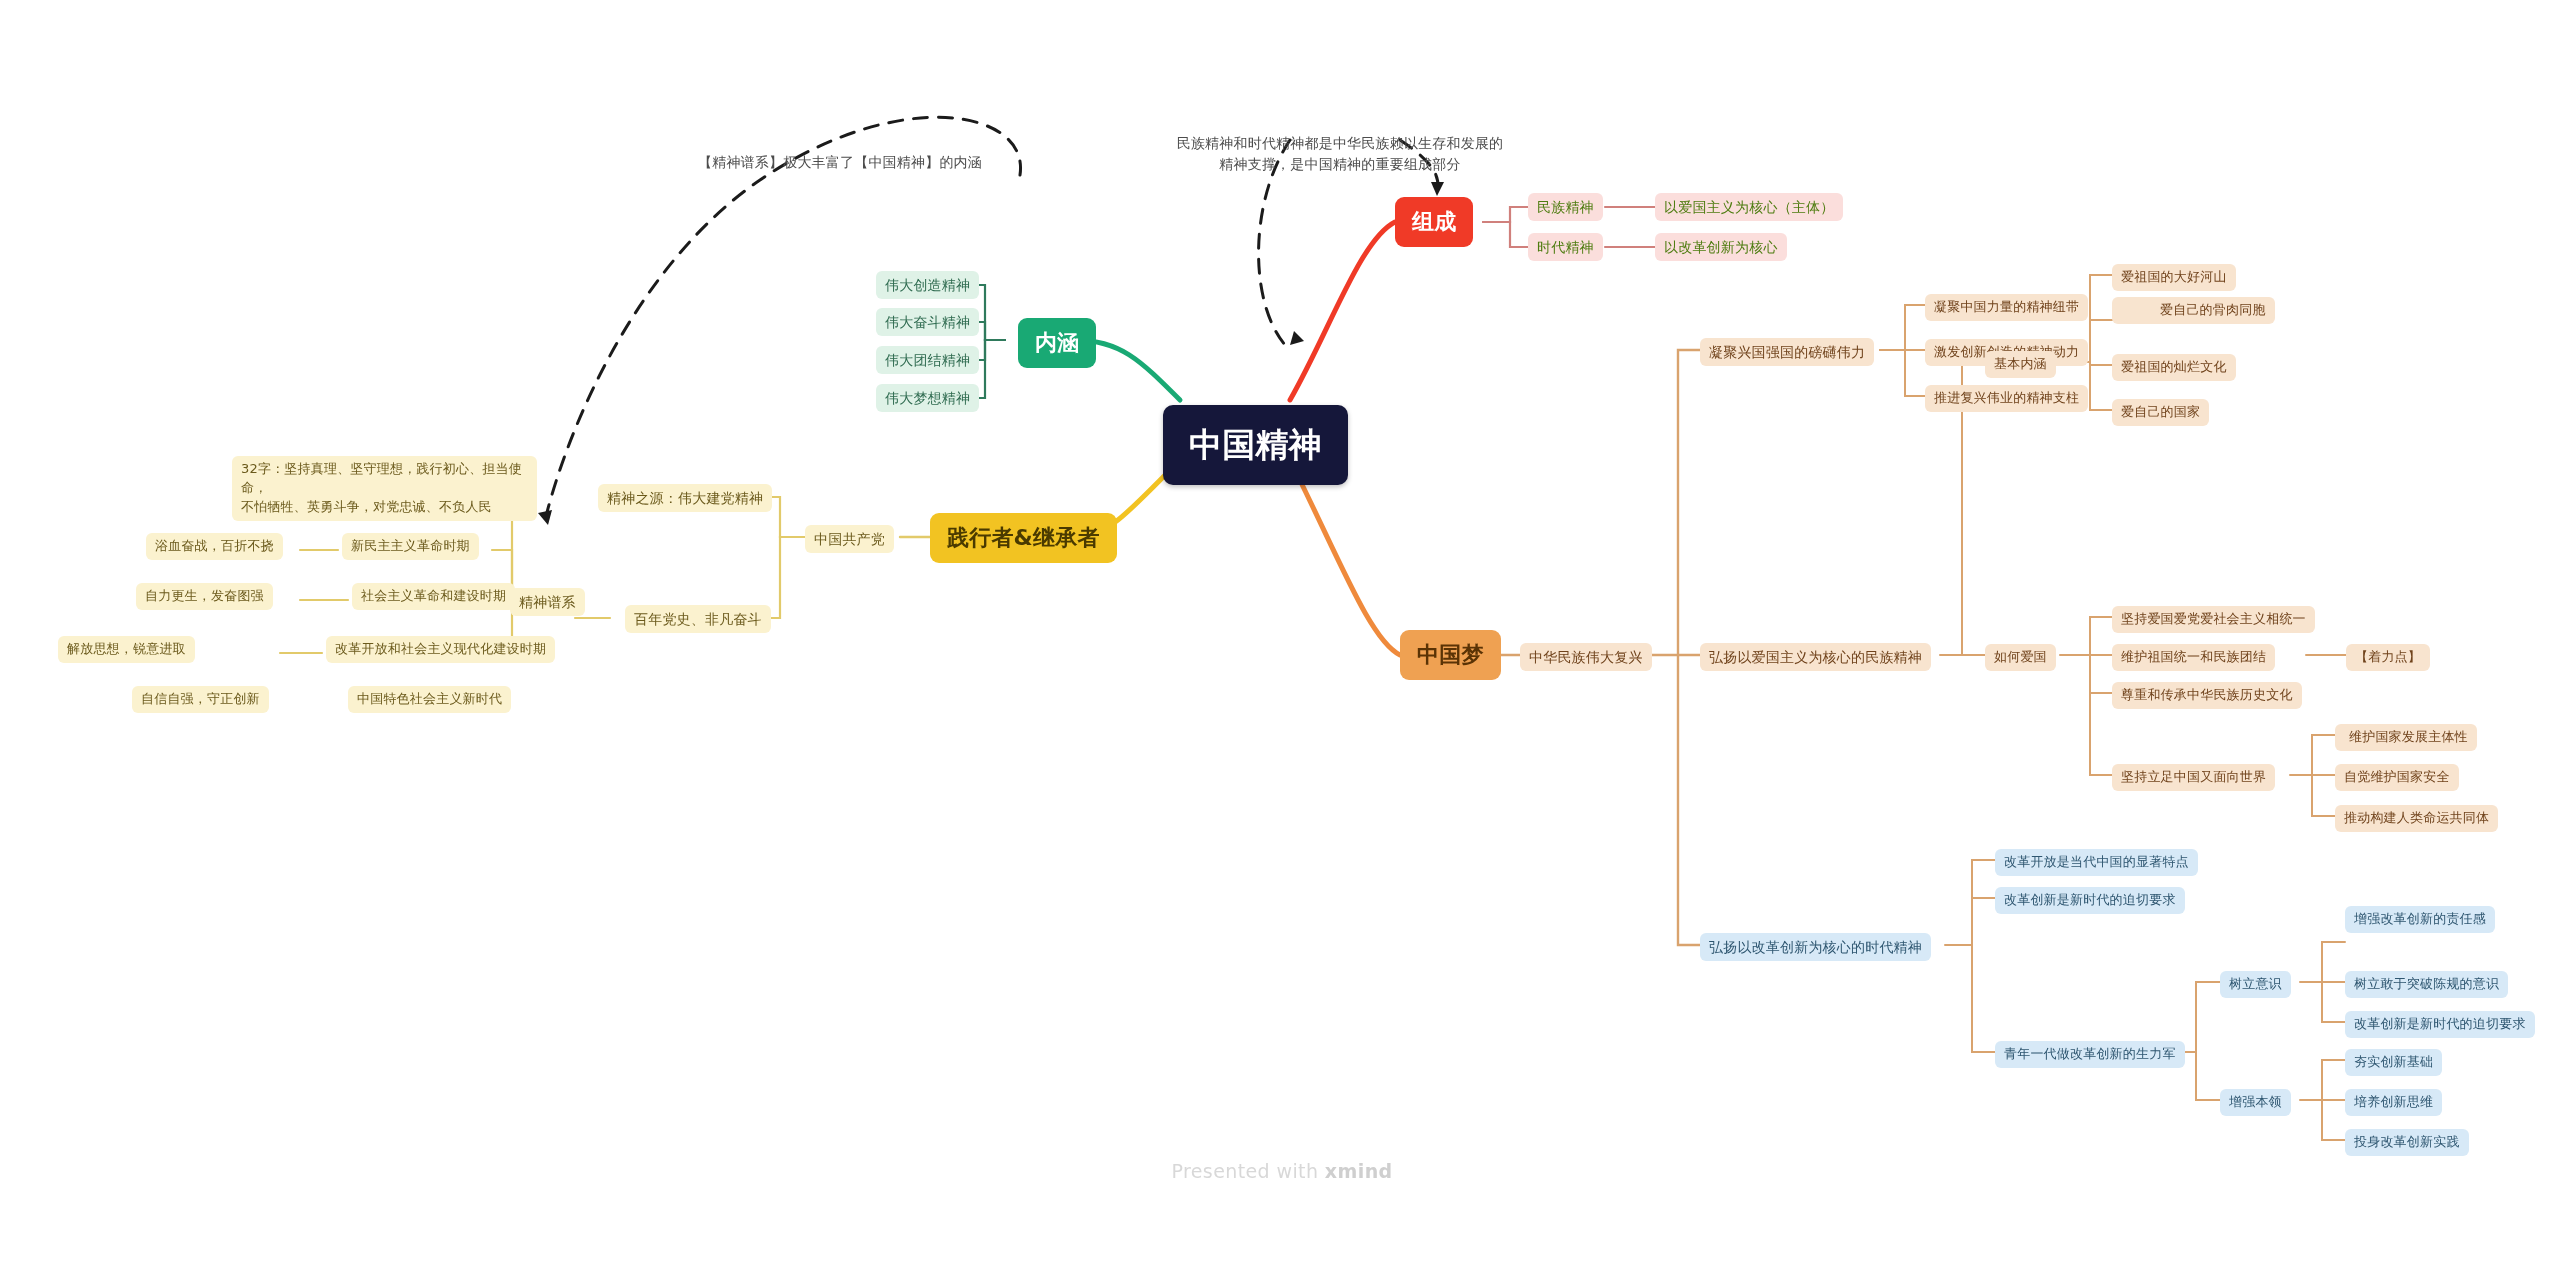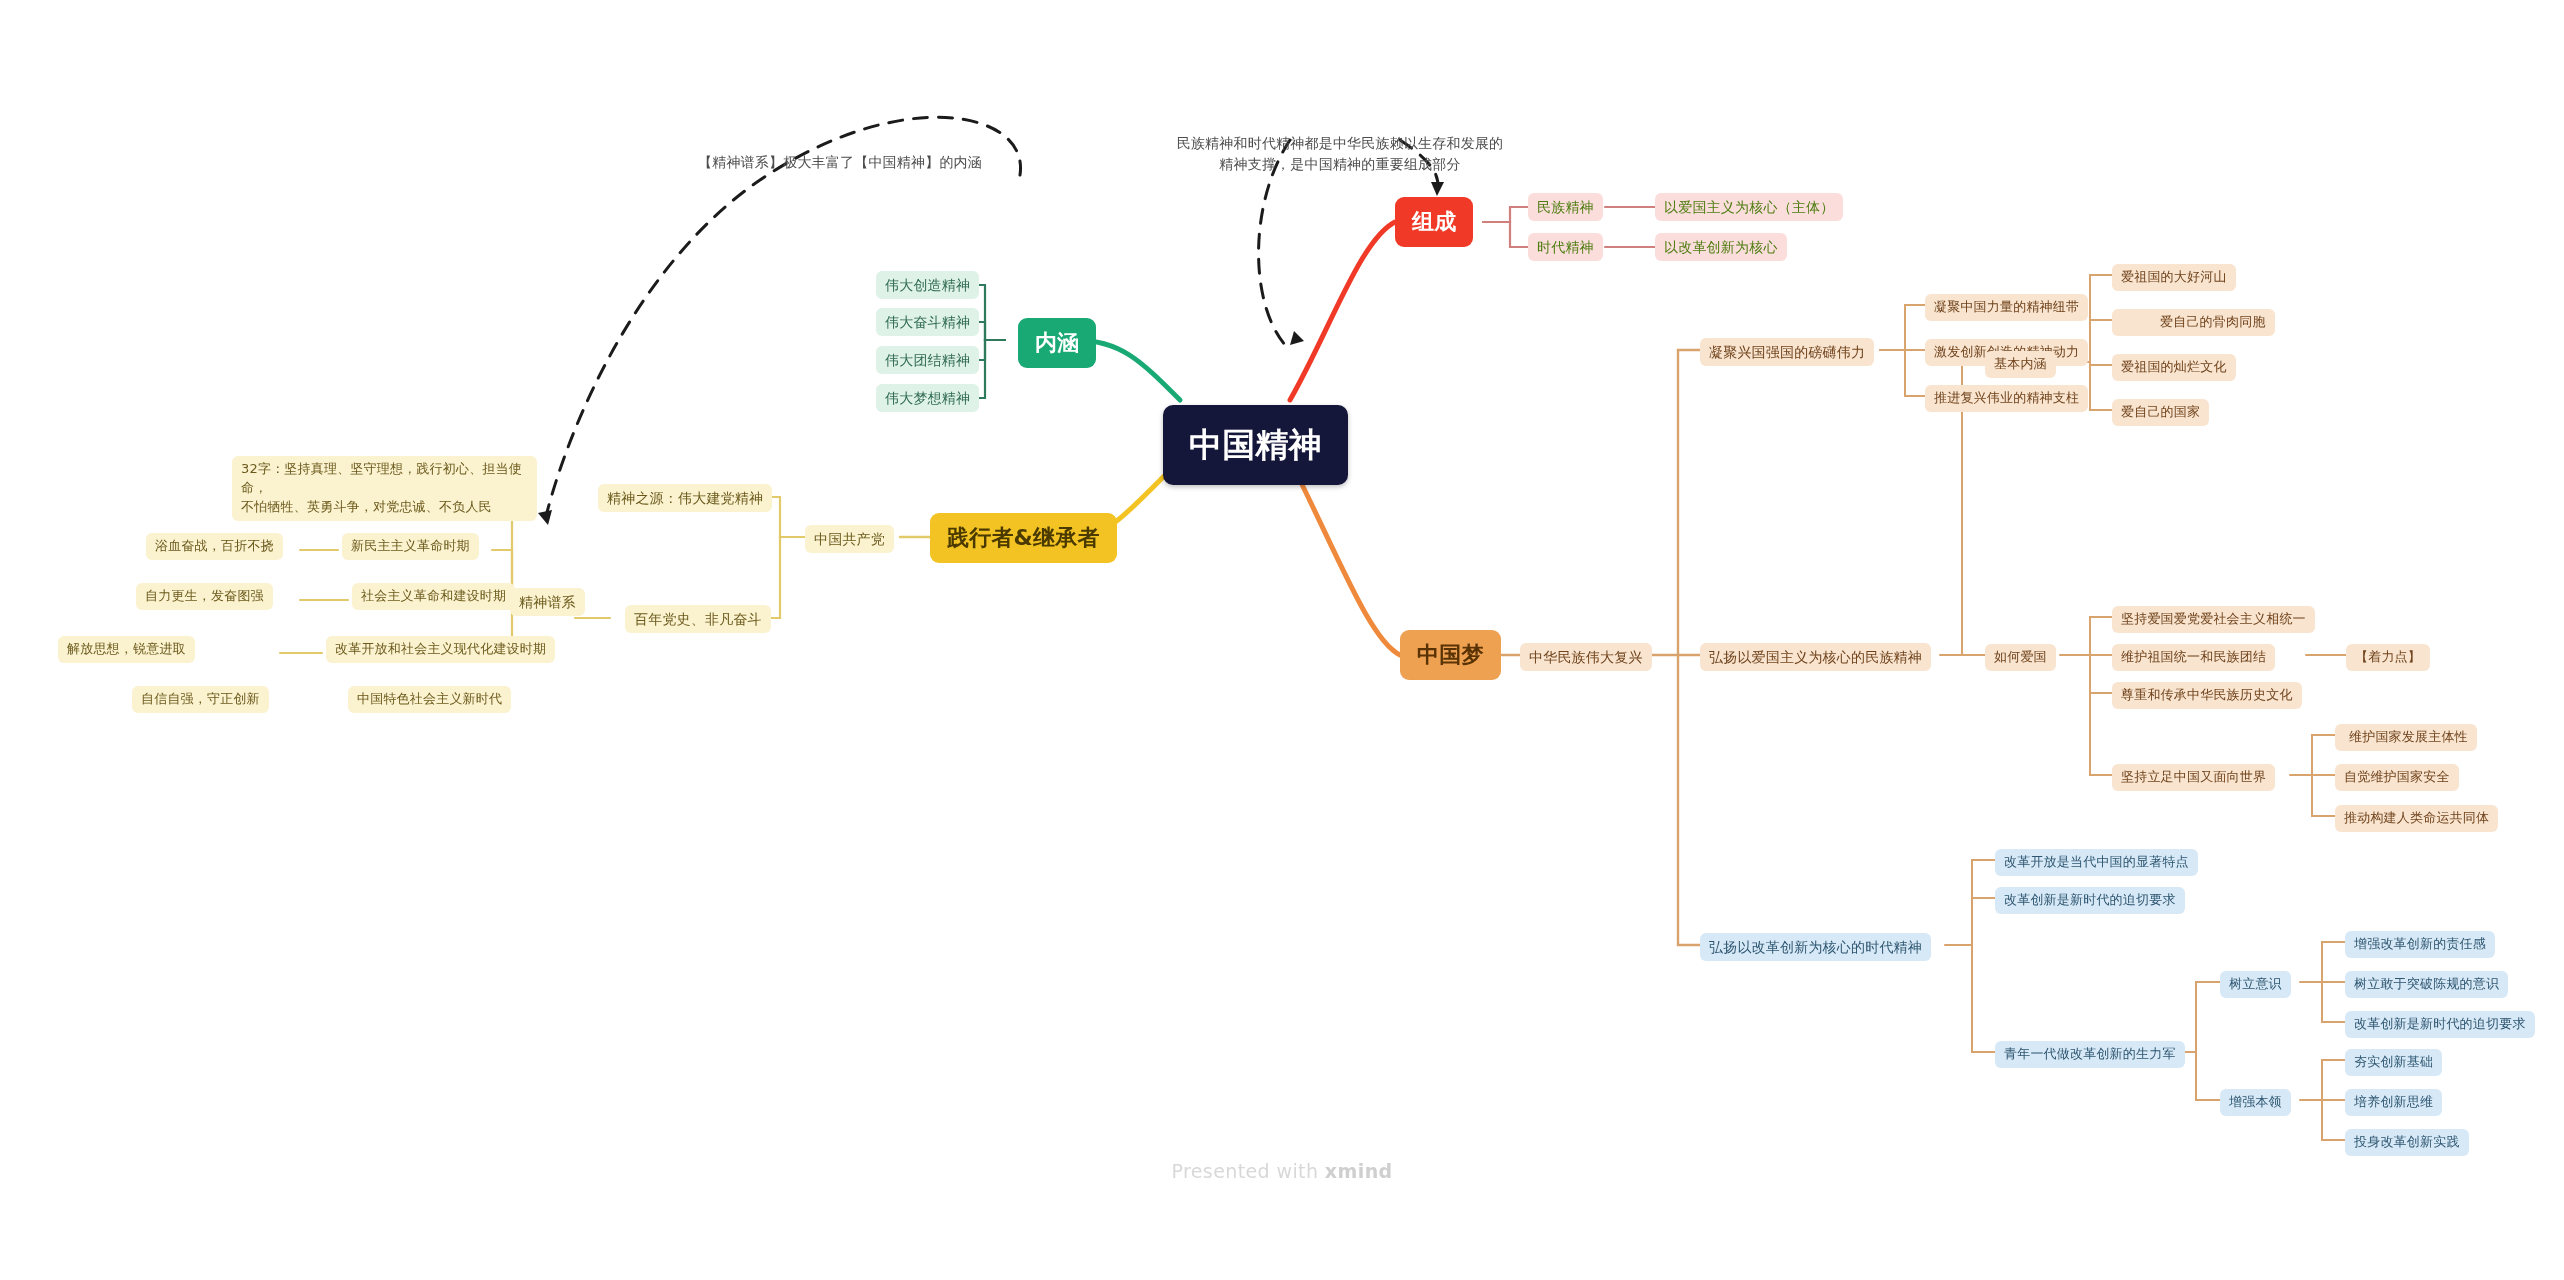--- a/index.html
+++ b/index.html
@@ -176,42 +176,42 @@
 
   <div class="node chip orange sm" style="left:1700px;top:338px;">凝聚兴国强国的磅礴伟力</div>
   <div class="node chip orange xs" style="left:1925px;top:294px;">凝聚中国力量的精神纽带</div>
   <div class="node chip orange xs" style="left:1925px;top:339px;">激发创新创造的精神动力</div>
   <div class="node chip orange xs" style="left:1925px;top:385px;">推进复兴伟业的精神支柱</div>
 
   <div class="node chip orange sm" style="left:1700px;top:643px;">弘扬以爱国主义为核心的民族精神</div>
 
   <div class="node chip orange xs" style="left:1985px;top:351px;">基本内涵</div>
   <div class="node chip orange xs" style="left:2112px;top:264px;">爱祖国的大好河山</div>
-  <div class="node chip orange xs" style="left:2112px;top:309px;padding-left:48px;">爱自己的骨肉同胞</div>
+  <div class="node chip orange xs" style="left:2112px;top:297px;padding-left:48px;">爱自己的骨肉同胞</div>
   <div class="node chip orange xs" style="left:2112px;top:354px;">爱祖国的灿烂文化</div>
   <div class="node chip orange xs" style="left:2112px;top:399px;">爱自己的国家</div>
 
   <div class="node chip orange xs" style="left:1985px;top:644px;">如何爱国</div>
   <div class="node chip orange xs" style="left:2112px;top:606px;">坚持爱国爱党爱社会主义相统一</div>
   <div class="node chip orange xs" style="left:2112px;top:644px;">维护祖国统一和民族团结</div>
   <div class="node chip orange xs" style="left:2346px;top:644px;">【着力点】</div>
   <div class="node chip orange xs" style="left:2112px;top:682px;">尊重和传承中华民族历史文化</div>
   <div class="node chip orange xs" style="left:2112px;top:764px;">坚持立足中国又面向世界</div>
   <div class="node chip orange xs" style="left:2335px;top:724px;padding-left:14px;">维护国家发展主体性</div>
   <div class="node chip orange xs" style="left:2335px;top:764px;">自觉维护国家安全</div>
   <div class="node chip orange xs" style="left:2335px;top:805px;">推动构建人类命运共同体</div>
 
   <div class="node chip blue sm" style="left:1700px;top:933px;">弘扬以改革创新为核心的时代精神</div>
   <div class="node chip blue xs" style="left:1995px;top:849px;">改革开放是当代中国的显著特点</div>
   <div class="node chip blue xs" style="left:1995px;top:887px;">改革创新是新时代的迫切要求</div>
 
   <div class="node chip blue xs" style="left:1995px;top:1041px;">青年一代做改革创新的生力军</div>
 
   <div class="node chip blue xs" style="left:2220px;top:971px;">树立意识</div>
-  <div class="node chip blue xs" style="left:2345px;top:931px;">增强改革创新的责任感</div>
+  <div class="node chip blue xs" style="left:2345px;top:906px;">增强改革创新的责任感</div>
   <div class="node chip blue xs" style="left:2345px;top:971px;">树立敢于突破陈规的意识</div>
   <div class="node chip blue xs" style="left:2345px;top:1011px;">改革创新是新时代的迫切要求</div>
 
   <div class="node chip blue xs" style="left:2220px;top:1089px;">增强本领</div>
   <div class="node chip blue xs" style="left:2345px;top:1049px;">夯实创新基础</div>
   <div class="node chip blue xs" style="left:2345px;top:1089px;">培养创新思维</div>
   <div class="node chip blue xs" style="left:2345px;top:1129px;">投身改革创新实践</div>
 
   <div class="footer" style="top:1160px;">
     <span>Presented with </span><b>xmind</b>

